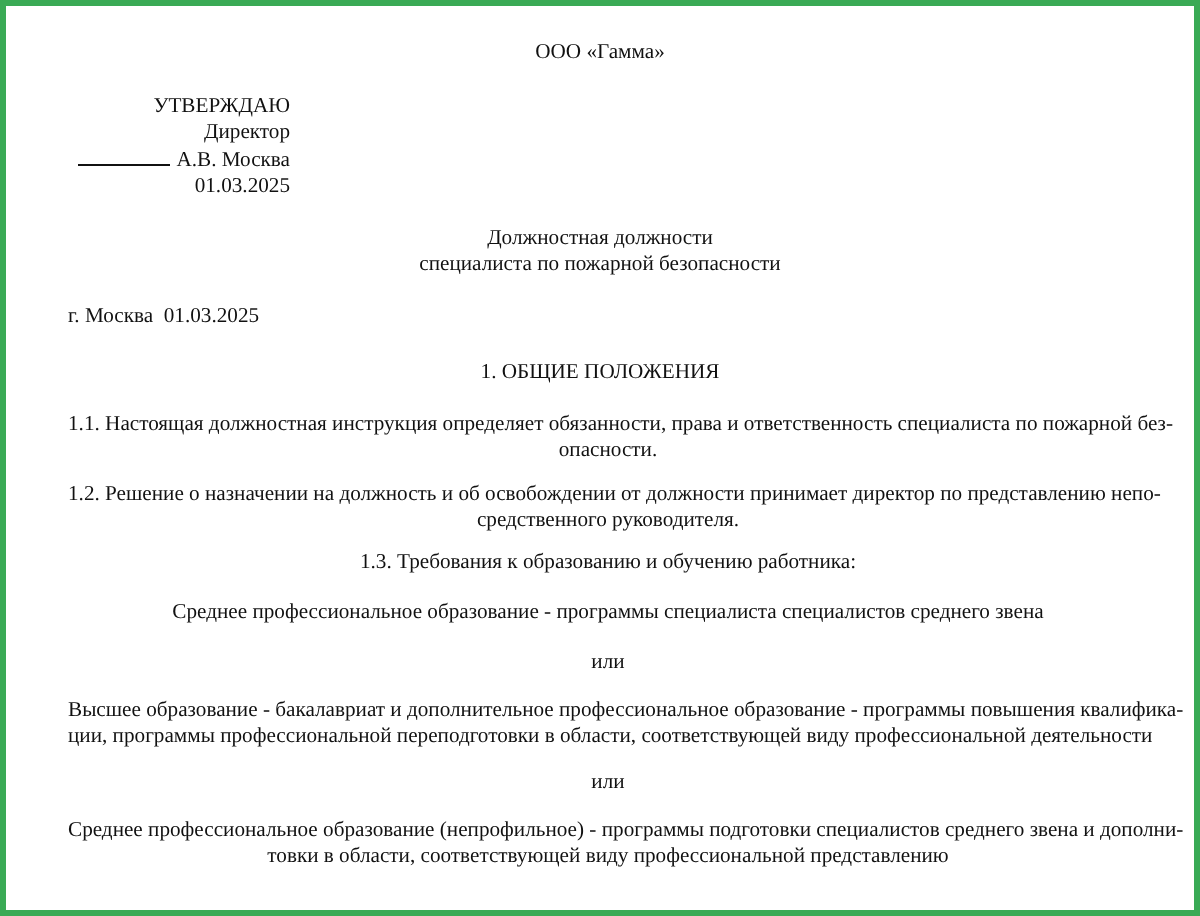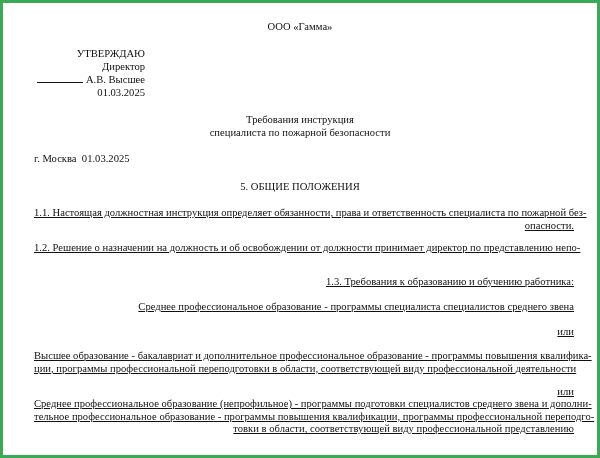--- a/index.html
+++ b/index.html
@@ -18,52 +18,53 @@
   }
   .abs { position: absolute; white-space: nowrap; font-size: 10.6px; line-height: 12px; }
   .org { left: 0; width: 600px; text-align: center; top: 21px; }
   .approve { right: 467px; text-align: right; top: 48px; line-height: 12.5px; white-space: nowrap; }
   .approve div { white-space: nowrap; }
   .sigline { display: inline-block; width: 46px; border-bottom: 1px solid #111; height: 9px; margin-right: 3px; vertical-align: baseline; }
   .doc-title { left: 0; width: 600px; text-align: center; top: 113px; line-height: 13px; }
   .place { left: 34px; top: 153px; }
   .section { left: 0; width: 600px; text-align: center; top: 181px; }
   .para { position: absolute; left: 34px; width: 540px; font-size: 10.6px; line-height: 12.6px; white-space: normal; text-align: justify; }
-  .para span.line { display: block; white-space: nowrap; text-align: right; text-decoration: underline; }
+  .para span.line { display: block; white-space: nowrap; text-align: center; }
 </style>
 </head>
 <body>
 
 <div class="frame"></div>
 
 <div class="abs org">ООО «Гамма»</div>
 
 <div class="abs approve" style="left:0; width:133px;margin-left:12px;">
   <div>УТВЕРЖДАЮ</div>
   <div>Директор</div>
-  <div><span class="sigline"></span><span>А.В. Высшее</span></div>
+  <div><span class="sigline"></span><span>А.В. Москва</span></div>
   <div>01.03.2025</div>
 </div>
 
 <div class="abs doc-title">
-  <div>Требования инструкция</div>
+  <div>Должностная должности</div>
   <div>специалиста по пожарной безопасности</div>
 </div>
 
 <div class="abs place" style="white-space:pre;">г. Москва  01.03.2025</div>
 
-<div class="abs section">5. ОБЩИЕ ПОЛОЖЕНИЯ</div>
+<div class="abs section">1. ОБЩИЕ ПОЛОЖЕНИЯ</div>
 
 <div class="para" style="top:207px;">
   <span class="line">1.1. Настоящая должностная инструкция определяет обязанности, права и ответственность специалиста по пожарной без-</span>
   <span class="line">опасности.</span>
 </div>
 
 <div class="para" style="top:242px;">
   <span class="line">1.2. Решение о назначении на должность и об освобождении от должности принимает директор по представлению непо-</span>
+  <span class="line">средственного руководителя.</span>
 </div>
 
 <div class="para" style="top:276px;">
   <span class="line">1.3. Требования к образованию и обучению работника:</span>
 </div>
 
 <div class="para" style="top:301px;">
   <span class="line">Среднее профессиональное образование - программы специалиста специалистов среднего звена</span>
 </div>
 
@@ -73,17 +74,16 @@
 
 <div class="para" style="top:350px;">
   <span class="line">Высшее образование - бакалавриат и дополнительное профессиональное образование - программы повышения квалифика-</span>
   <span class="line">ции, программы профессиональной переподготовки в области, соответствующей виду профессиональной деятельности</span>
 </div>
 
 <div class="para" style="top:386px;">
   <span class="line">или</span>
 </div>
 
-<div class="para" style="top:398px;">
+<div class="para" style="top:410px;">
   <span class="line">Среднее профессиональное образование (непрофильное) - программы подготовки специалистов среднего звена и дополни-</span>
-  <span class="line">тельное профессиональное образование - программы повышения квалификации, программы профессиональной переподго-</span>
   <span class="line">товки в области, соответствующей виду профессиональной представлению</span>
 </div>
 
 </body></html>

